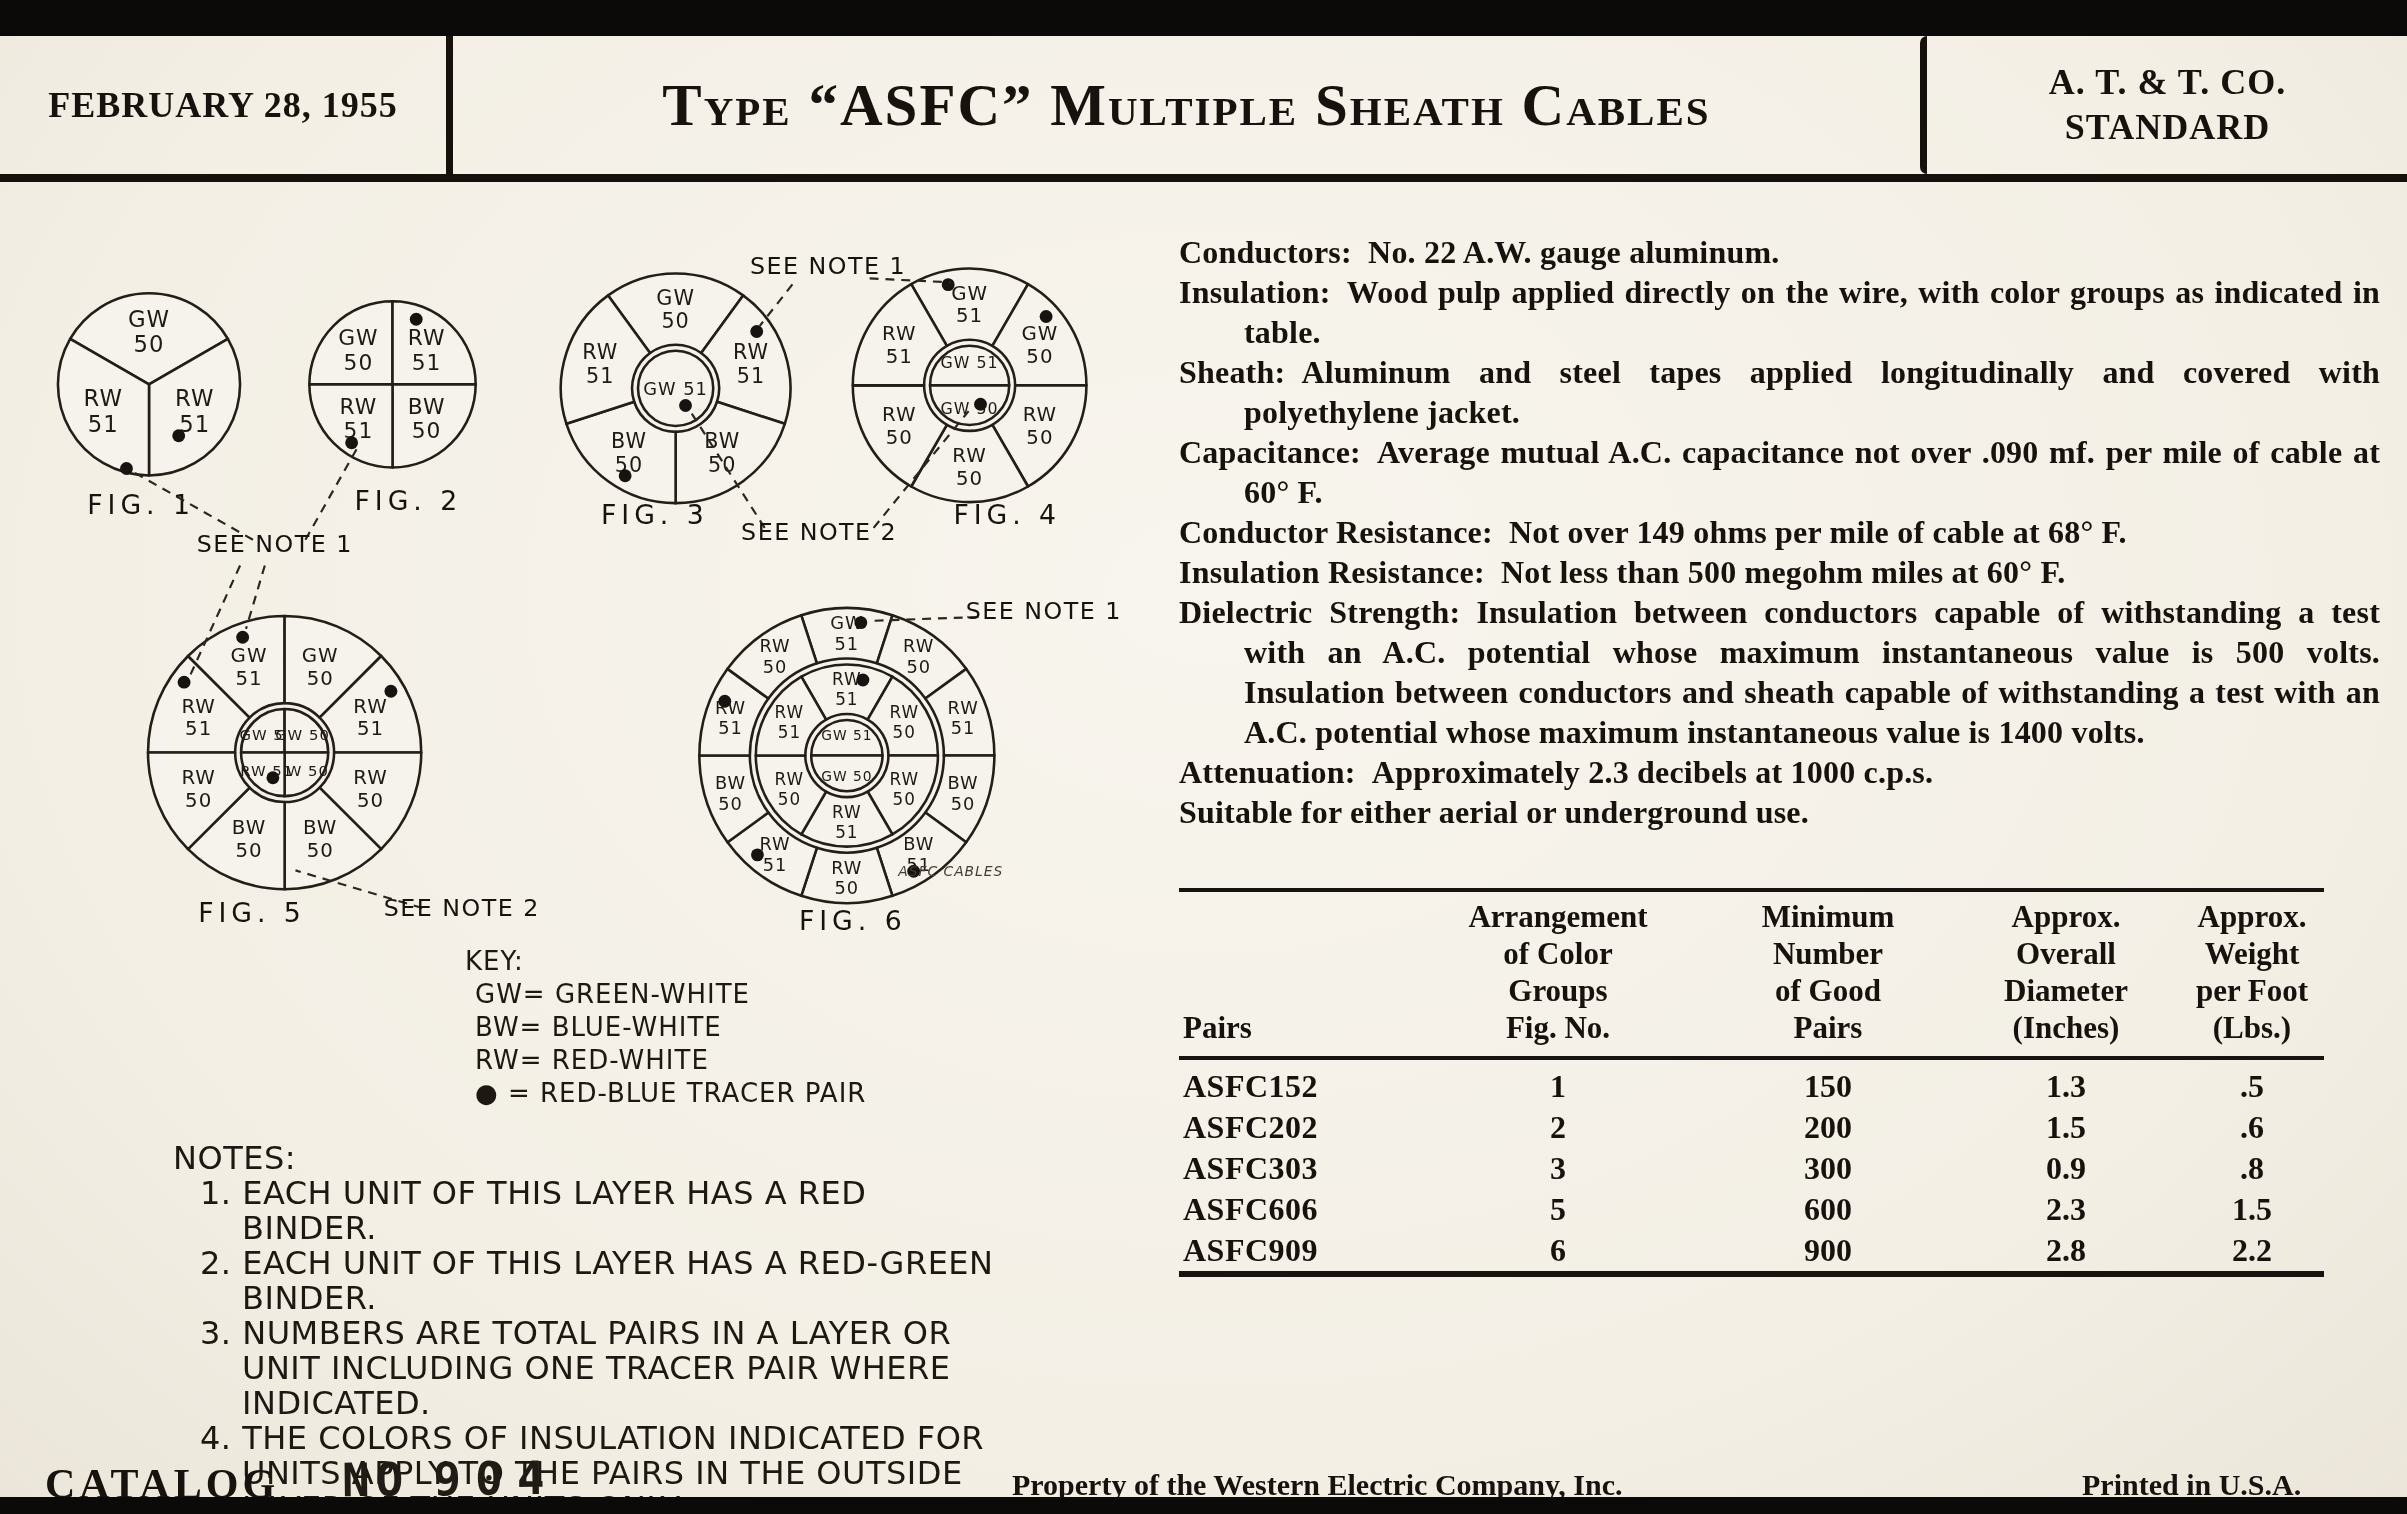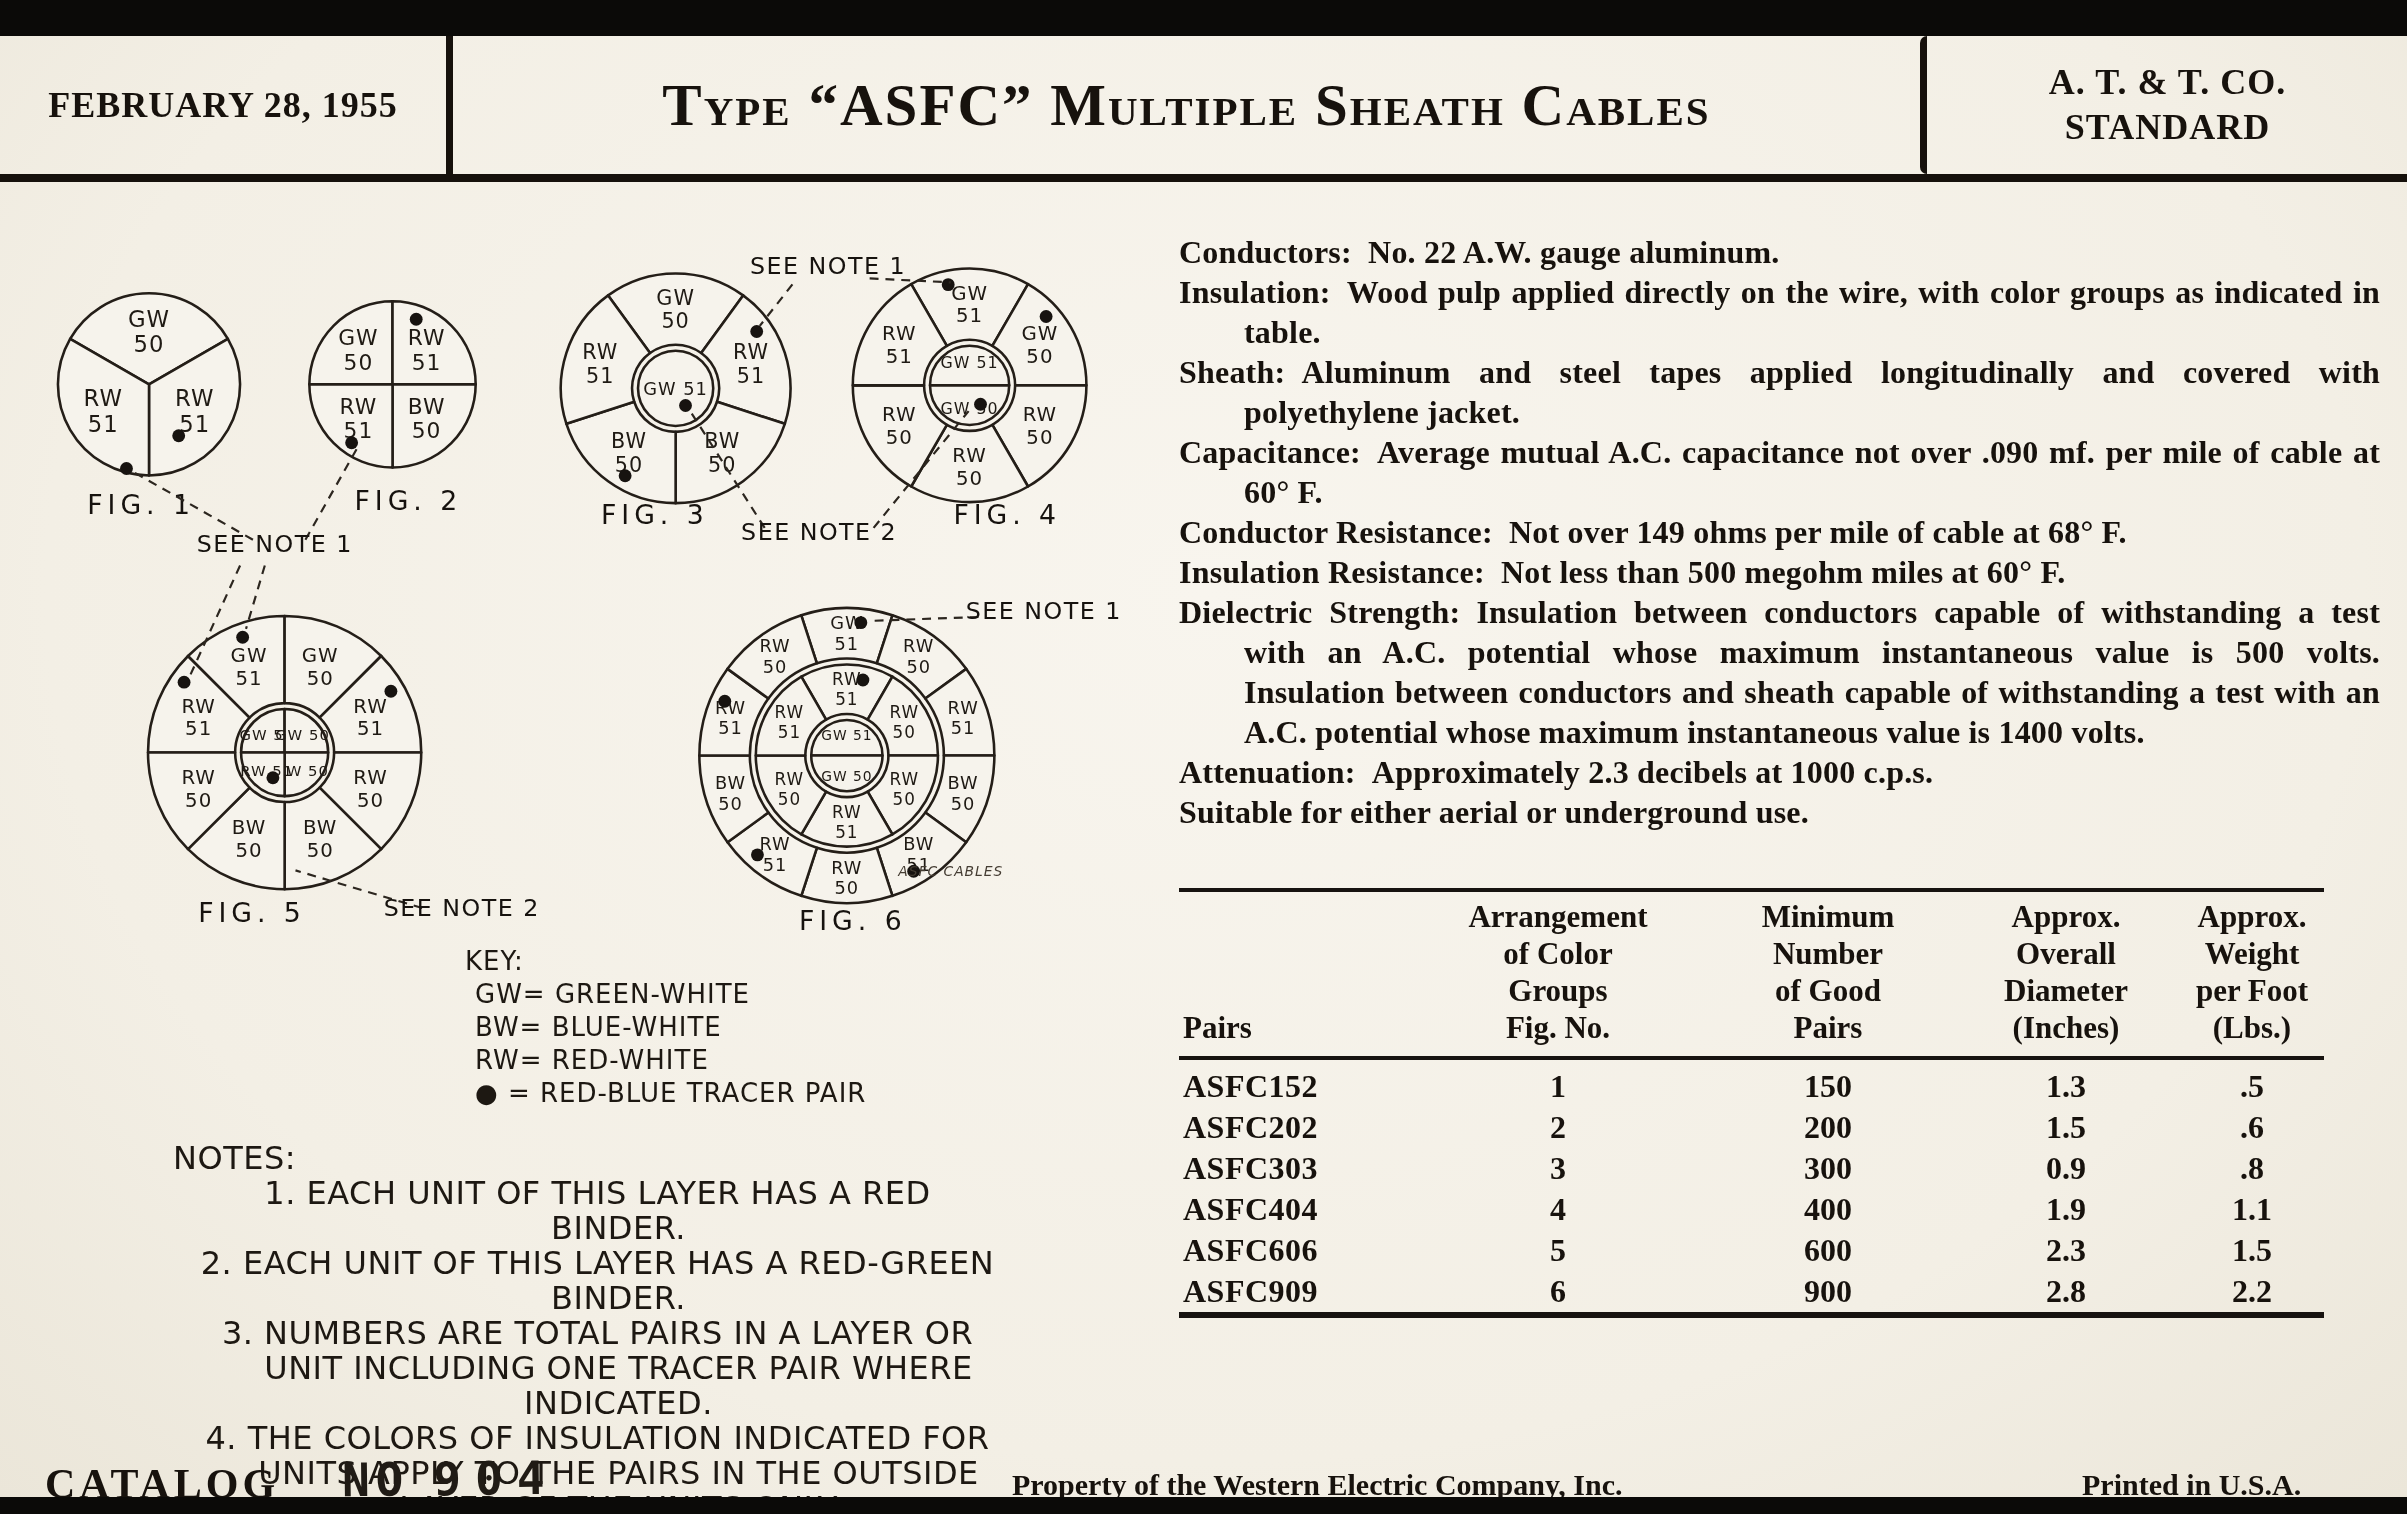--- a/index.html
+++ b/index.html
@@ -40,21 +40,21 @@
   .signature { font-family:"DejaVu Sans", sans-serif; font-style:italic; font-size:14px;
     fill:#453d33; text-anchor:middle; letter-spacing:1px; }
   
   .key { position:absolute; left:465px; top:909px;
     font-family:"DejaVu Sans", sans-serif; font-size:26px; line-height:33px;
     letter-spacing:1px; color:#1d1812; }
   .key .key-item { padding-left:10px; }
   .notes { position:absolute; left:173px; top:1105px; width:822px;
     font-family:"DejaVu Sans", sans-serif; font-size:32px; line-height:35px;
     letter-spacing:0.5px; color:#1d1812; }
-  .notes .note-item { padding-left:69px; text-indent:-42px;text-align:center; }
+  .notes .note-item { padding-left:69px; text-indent:-42px; }
   
   .specs { position:absolute; left:1179px; top:196px; width:1201px; }
   .spec { margin:0; padding-left:65px; text-indent:-65px; font-size:32px; line-height:40px;
     font-weight:700; text-align:justify; letter-spacing:0.2px; color:#17120d; }
   .spec-term { font-weight:700; }
   
   .spec-table { position:absolute; left:1179px; top:852px; width:1143px;
     border-collapse:collapse; table-layout:fixed;
     border-top:4px solid #171310; border-bottom:6px solid #171310; }
   .spec-table col.c1{width:233px} .spec-table col.c2{width:292px}
@@ -348,27 +348,20 @@
           <td>.6</td>
         </tr>
         <tr>
           <td>ASFC303</td>
           <td>3</td>
           <td>300</td>
           <td>0.9</td>
           <td>.8</td>
         </tr>
         <tr>
-          <td>ASFC404</td>
-          <td>4</td>
-          <td>400</td>
-          <td>1.9</td>
-          <td>1.1</td>
-        </tr>
-        <tr>
           <td>ASFC606</td>
           <td>5</td>
           <td>600</td>
           <td>2.3</td>
           <td>1.5</td>
         </tr>
         <tr>
           <td>ASFC909</td>
           <td>6</td>
           <td>900</td>

